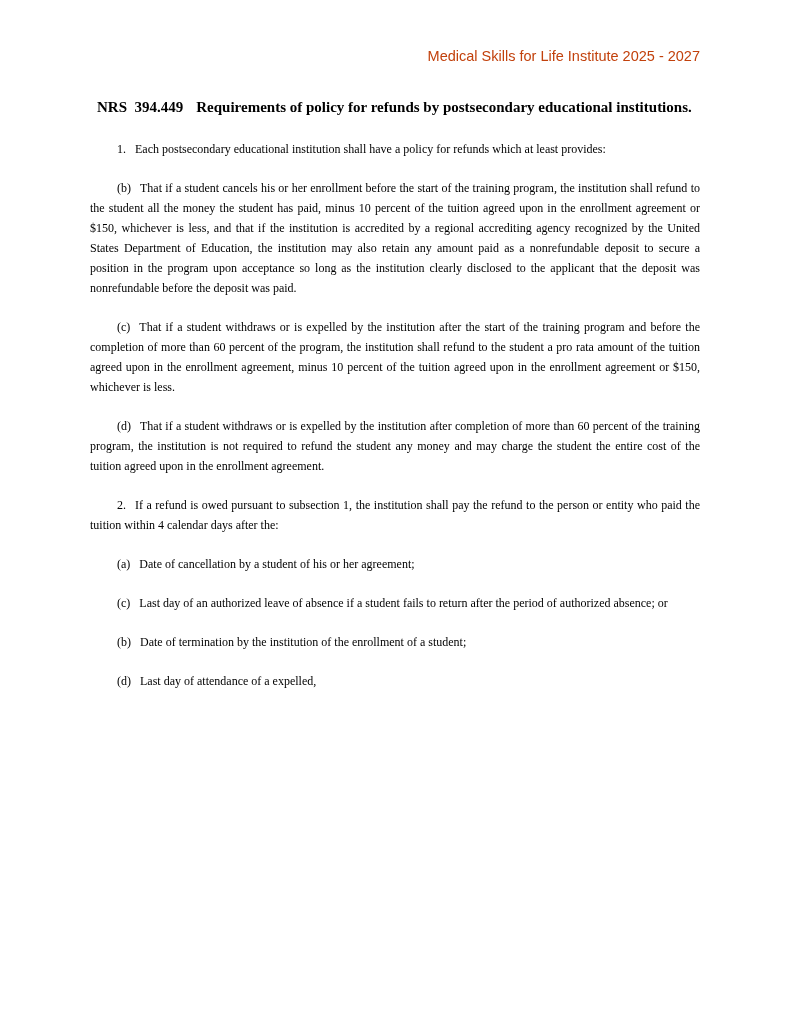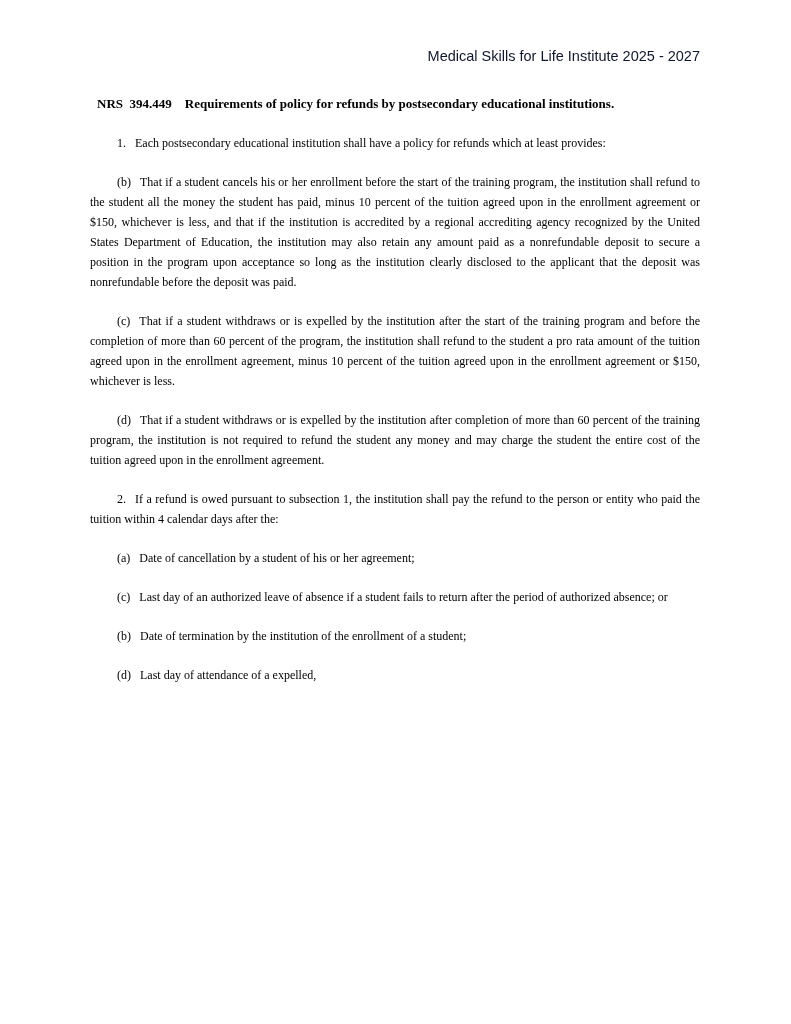--- a/index.html
+++ b/index.html
@@ -20,26 +20,26 @@
     min-height: 1024px;
     padding: 46px 91px 40px 90px;
     background: #ffffff;
   }
   .doc-header {
     font-family: "Liberation Sans", sans-serif;
     font-size: 14.5px;
     line-height: 20px;
     text-align: right;
     margin: 0 0 28px 0;
-    color: #0f172a;
+    color: #c2410c;
   }
   .statute-heading {
-    font-size: 13px;
+    font-size: 15px;
     font-weight: bold;
-    line-height: 20px;
+    line-height: 26px;
     text-align: justify;
     text-indent: 7px;
     margin: 0 0 19px 0;
   }
   .statute-number {
     white-space: pre;
     margin-right: 13px;
   }
   p.para {
     font-size: 12px;

